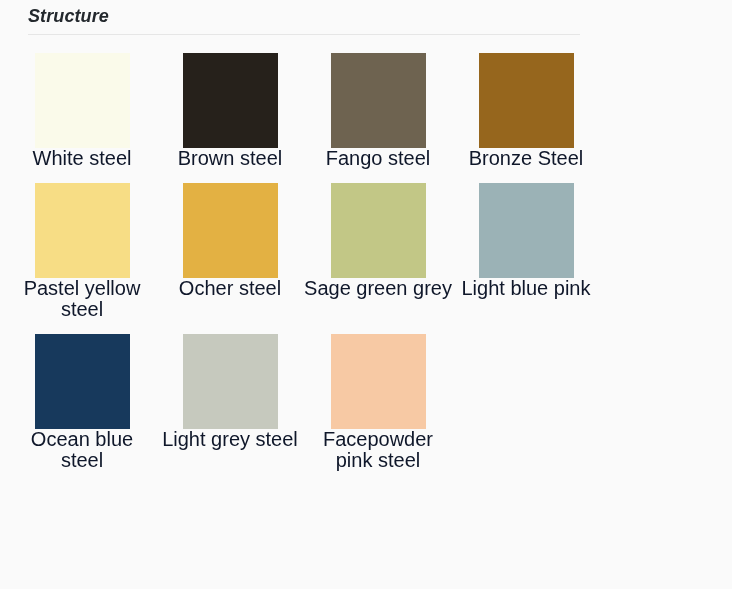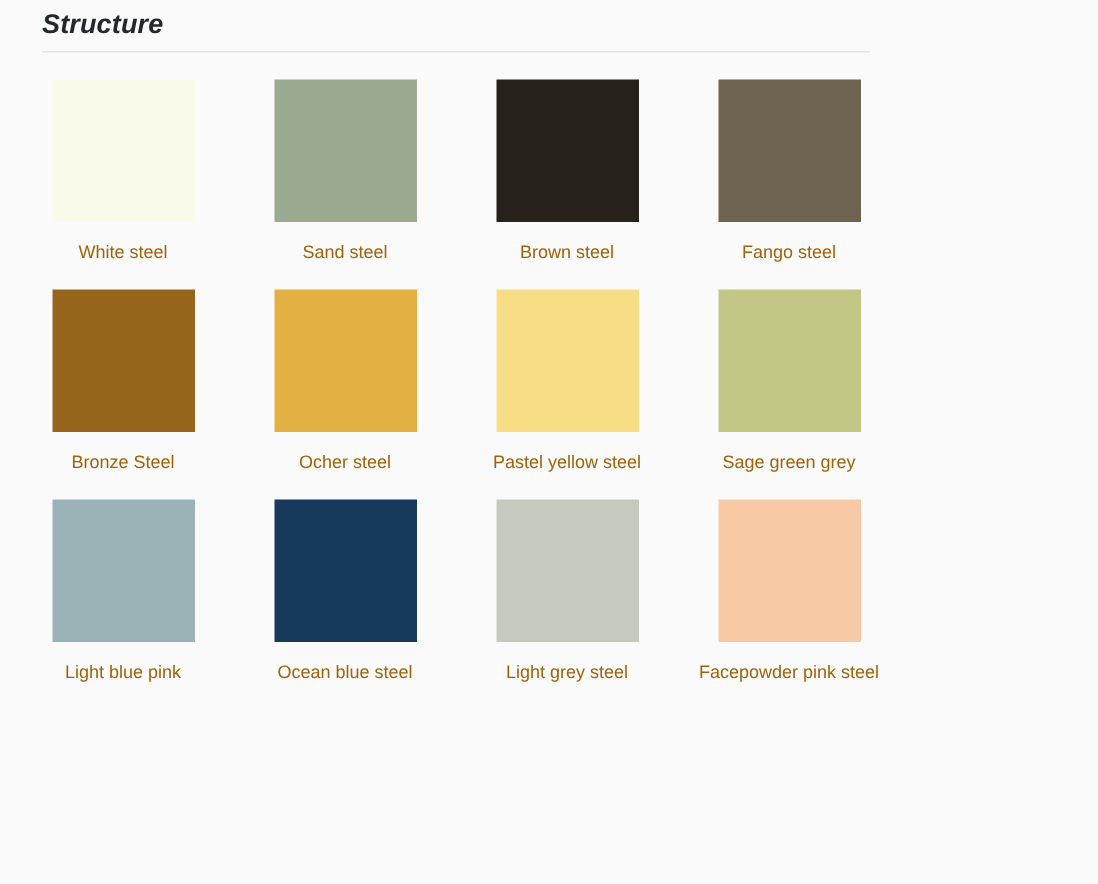--- a/index.html
+++ b/index.html
@@ -57,66 +57,61 @@
   }
 
   .swatch-chip {
     width: 95px;
     height: 95px;
     display: block;
     flex: 0 0 auto;
   }
 
   .swatch-label {
-    margin-top: 10px;
-    font-size: 12px;
+    font-size: 20px;
     line-height: 21px;
-    color: #a16207;
+    color: #0f172a;
     text-align: center;
     max-width: 175px;
     font-weight: 400;
   }
 </style>
 </head>
 <body>
 
 <div class="panel">
 
   <h2 class="section-title">Structure</h2>
 
   <div class="title-divider"></div>
 
   <div class="swatch-grid">
       <div class="swatch-cell">
         <span class="swatch-chip" style="background: rgb(250, 250, 234);"></span>
         <div class="swatch-label">White steel</div>
       </div>
       <div class="swatch-cell">
-        <span class="swatch-chip" style="background: rgb(154, 171, 146);"></span>
-        <div class="swatch-label">Sand steel</div>
-      </div>
-      <div class="swatch-cell">
         <span class="swatch-chip" style="background: rgb(38, 33, 27);"></span>
         <div class="swatch-label">Brown steel</div>
       </div>
       <div class="swatch-cell">
         <span class="swatch-chip" style="background: rgb(110, 99, 80);"></span>
         <div class="swatch-label">Fango steel</div>
       </div>
       <div class="swatch-cell">
         <span class="swatch-chip" style="background: rgb(150, 102, 29);"></span>
         <div class="swatch-label">Bronze Steel</div>
       </div>
       <div class="swatch-cell">
+        <span class="swatch-chip" style="background: rgb(247, 221, 133);"></span>
+        <div class="swatch-label">Pastel yellow steel</div>
+      </div>
+      <div class="swatch-cell">
         <span class="swatch-chip" style="background: rgb(227, 177, 67);"></span>
         <div class="swatch-label">Ocher steel</div>
-      </div>
-      <div class="swatch-cell">
-        <span class="swatch-chip" style="background: rgb(247, 221, 133);"></span>
-        <div class="swatch-label">Pastel yellow steel</div>
       </div>
       <div class="swatch-cell">
         <span class="swatch-chip" style="background: rgb(194, 199, 134);"></span>
         <div class="swatch-label">Sage green grey</div>
       </div>
       <div class="swatch-cell">
         <span class="swatch-chip" style="background: rgb(155, 178, 182);"></span>
         <div class="swatch-label">Light blue pink</div>
       </div>
       <div class="swatch-cell">

